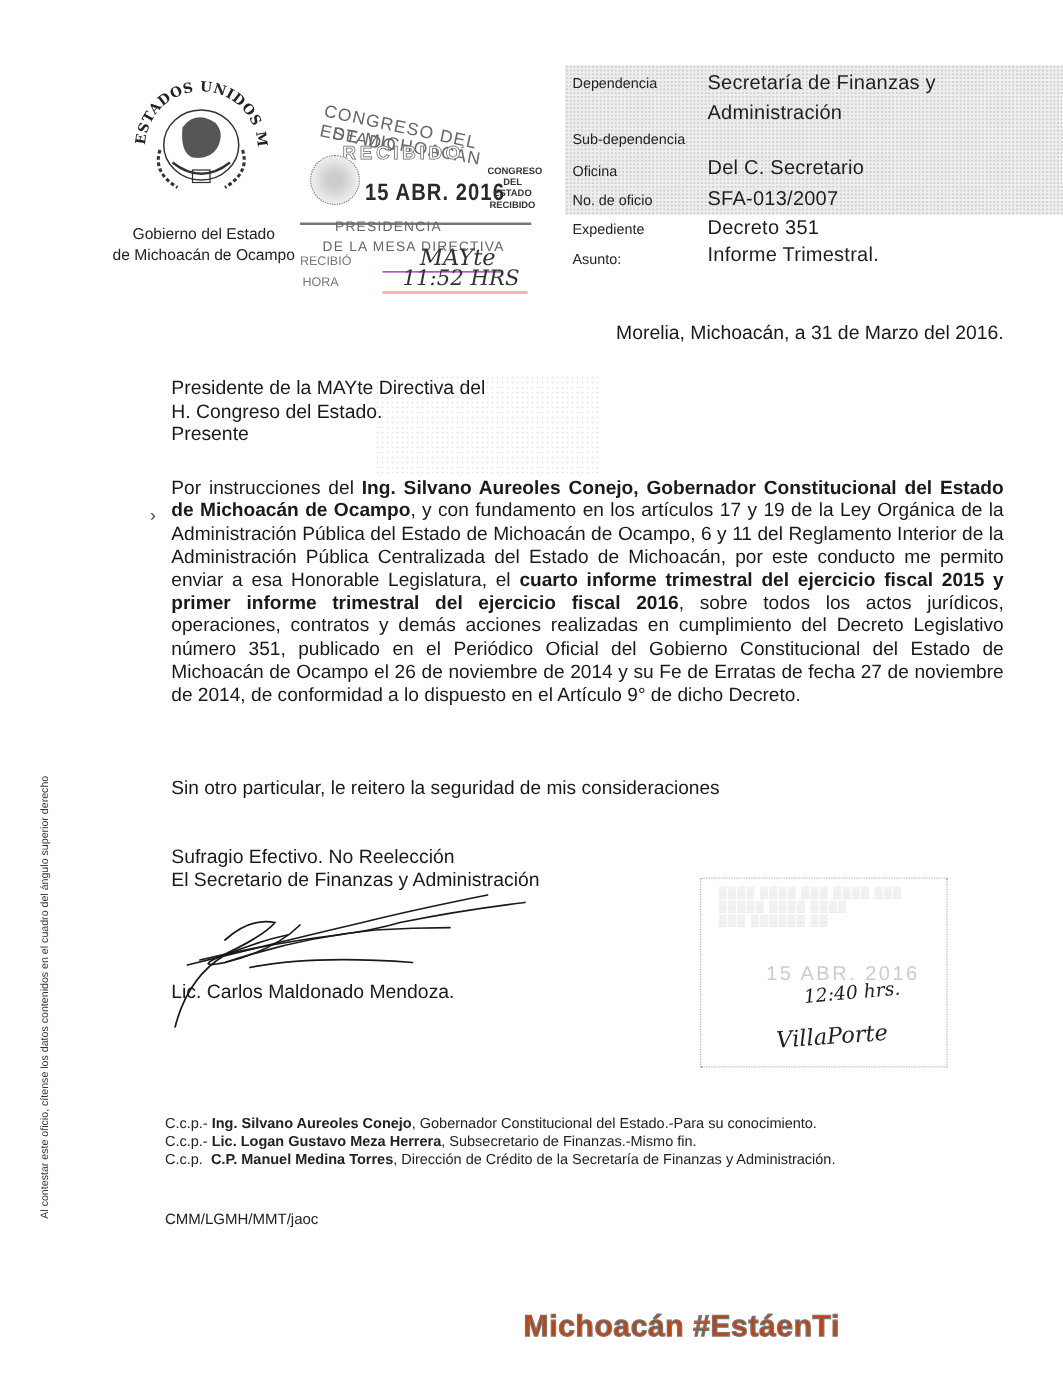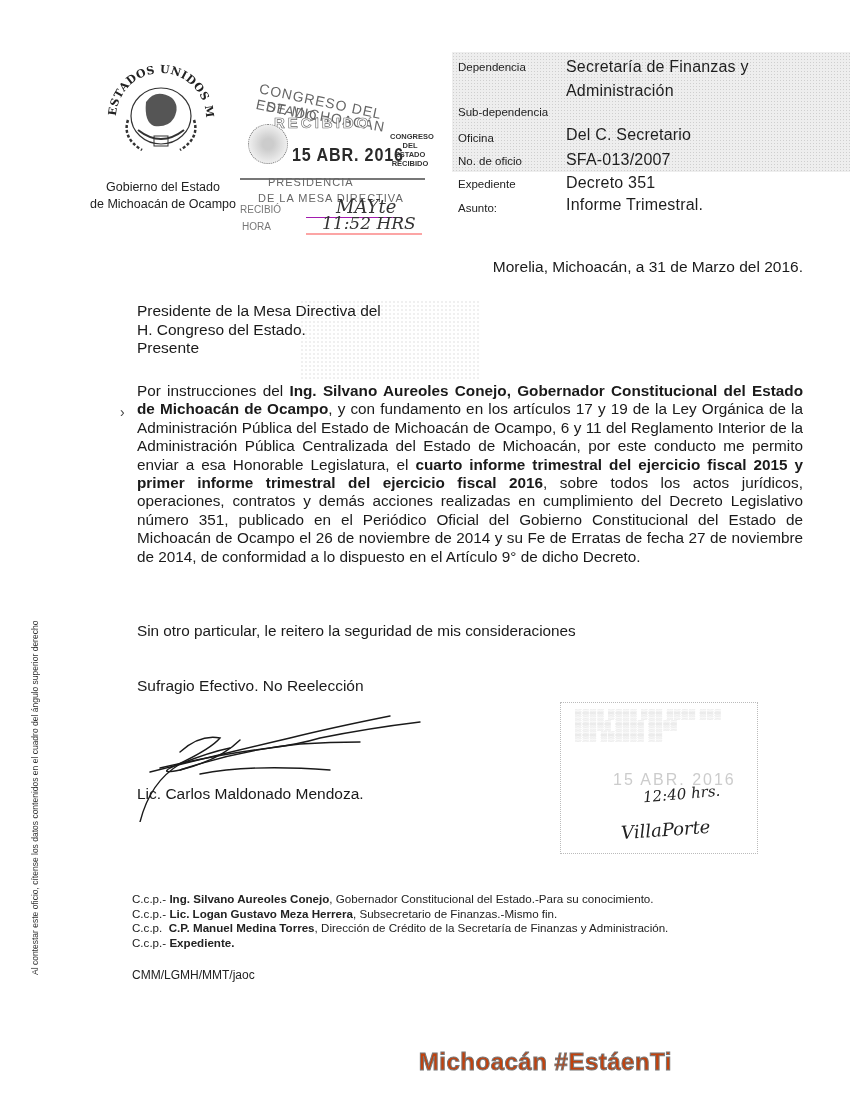--- a/index.html
+++ b/index.html
@@ -144,33 +144,34 @@
   </div>
 </div>
 <div id="ref-asunto" class="abs">
   <span class="ref-label" style="top:6px;">Asunto:</span>
   <span class="ref-value">Informe Trimestral.</span>
 </div>
 
 <div id="date-line" class="abs">Morelia, Michoacán, a 31 de Marzo del 2016.</div>
 
 <div id="addressee" class="abs">
-  <div>Presidente de la Mesa Directiva del</div>
+  <div>Presidente de la MAYte Directiva del</div>
   <div>H. Congreso del Estado.</div>
   <div>Presente</div>
 </div>
 
 <div id="tick-mark" class="abs">›</div>
 
 <div id="body-para" class="abs"><span>Por instrucciones del </span><b>Ing. Silvano Aureoles Conejo, Gobernador Constitucional del Estado de Michoacán de Ocampo</b><span>, y con fundamento en los artículos 17 y 19 de la Ley Orgánica de la Administración Pública del Estado de Michoacán de Ocampo, 6 y 11 del Reglamento Interior de la Administración Pública Centralizada del Estado de Michoacán, por este conducto me permito enviar a esa Honorable Legislatura, el </span><b>cuarto informe trimestral del ejercicio fiscal 2015 y primer informe trimestral del ejercicio fiscal 2016</b><span>, sobre todos los actos jurídicos, operaciones, contratos y demás acciones realizadas en cumplimiento del Decreto Legislativo número 351, publicado en el Periódico Oficial del Gobierno Constitucional del Estado de Michoacán de Ocampo el 26 de noviembre de 2014 y su Fe de Erratas de fecha 27 de noviembre de 2014, de conformidad a lo dispuesto en el Artículo 9° de dicho Decreto.</span></div>
 
 <div id="closing" class="abs">Sin otro particular, le reitero la seguridad de mis consideraciones</div>
 
 <div id="sign-block" class="abs">
   <div>Sufragio Efectivo. No Reelección</div>
+  <div>El Secretario de Finanzas y Administración</div>
 </div>
 <svg id="signature" class="abs" viewBox="0 0 320 110">
   <g fill="none" stroke="#1a1a1a" stroke-width="1.4" stroke-linecap="round">
     <path d="M60 40 q20 -18 40 -14 q-10 12 -50 30 q-10 6 10 2 q40 -10 60 -30"></path>
     <path d="M30 60 q80 -20 140 -34 q40 -10 100 -22"></path>
     <path d="M40 56 q60 -14 110 -20 q30 -4 50 -10 q50 -10 100 -16"></path>
     <path d="M60 58 q60 -20 120 -26 q30 -2 60 -2"></path>
     <path d="M20 110 q10 -40 40 -58 q30 -12 50 -16"></path>
     <path d="M80 62 q50 -10 130 -4"></path>
   </g>
@@ -181,19 +182,18 @@
   <div id="recv-faint" class="abs">▒▒▒▒ ▒▒▒▒ ▒▒▒ ▒▒▒▒ ▒▒▒<br>▒▒▒▒▒ ▒▒▒▒ ▒▒▒▒<br>▒▒▒ ▒▒▒▒▒▒ ▒▒</div>
   <div id="recv-date-faint" class="abs">15 ABR. 2016</div>
   <div id="recv-time" class="abs">12:40 hrs.</div>
   <div id="recv-sign" class="abs">VillaPorte</div>
 </div>
 
 <div id="ccp" class="abs">
   <div><span>C.c.p.- </span><b>Ing. Silvano Aureoles Conejo</b><span>, Gobernador Constitucional del Estado.-Para su conocimiento.</span></div>
   <div><span>C.c.p.- </span><b>Lic. Logan Gustavo Meza Herrera</b><span>, Subsecretario de Finanzas.-Mismo fin.</span></div>
   <div><span style="white-space:pre">C.c.p.  </span><b>C.P. Manuel Medina Torres</b><span>, Dirección de Crédito de la Secretaría de Finanzas y Administración.</span></div>
-  <div><span>C.c.p.- </span><b>Expediente.</b><span></span></div>
 </div>
 <div id="initials" class="abs">CMM/LGMH/MMT/jaoc</div>
 
 <div id="slogan" class="abs">Michoacán #EstáenTi</div>
 
 <div id="side-note" class="abs">Al contestar este oficio, cítense los datos contenidos en el cuadro del ángulo superior derecho</div>
 
 </body></html>

